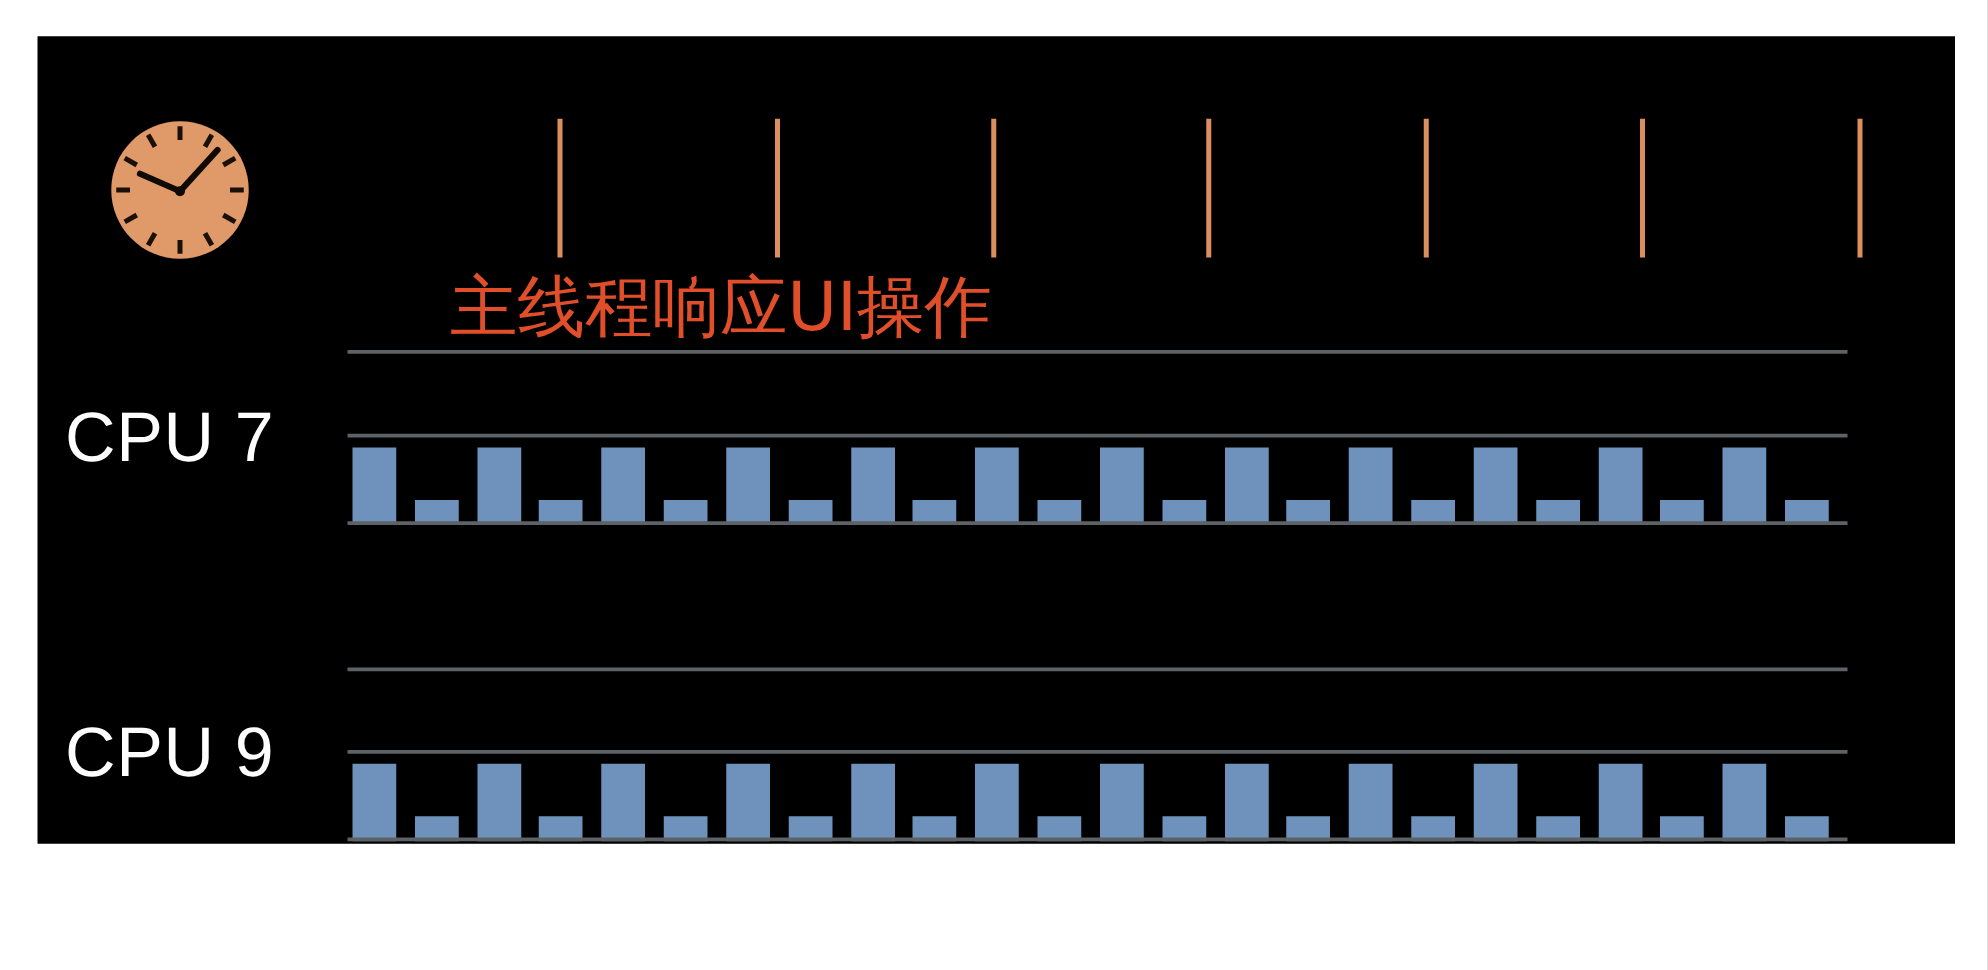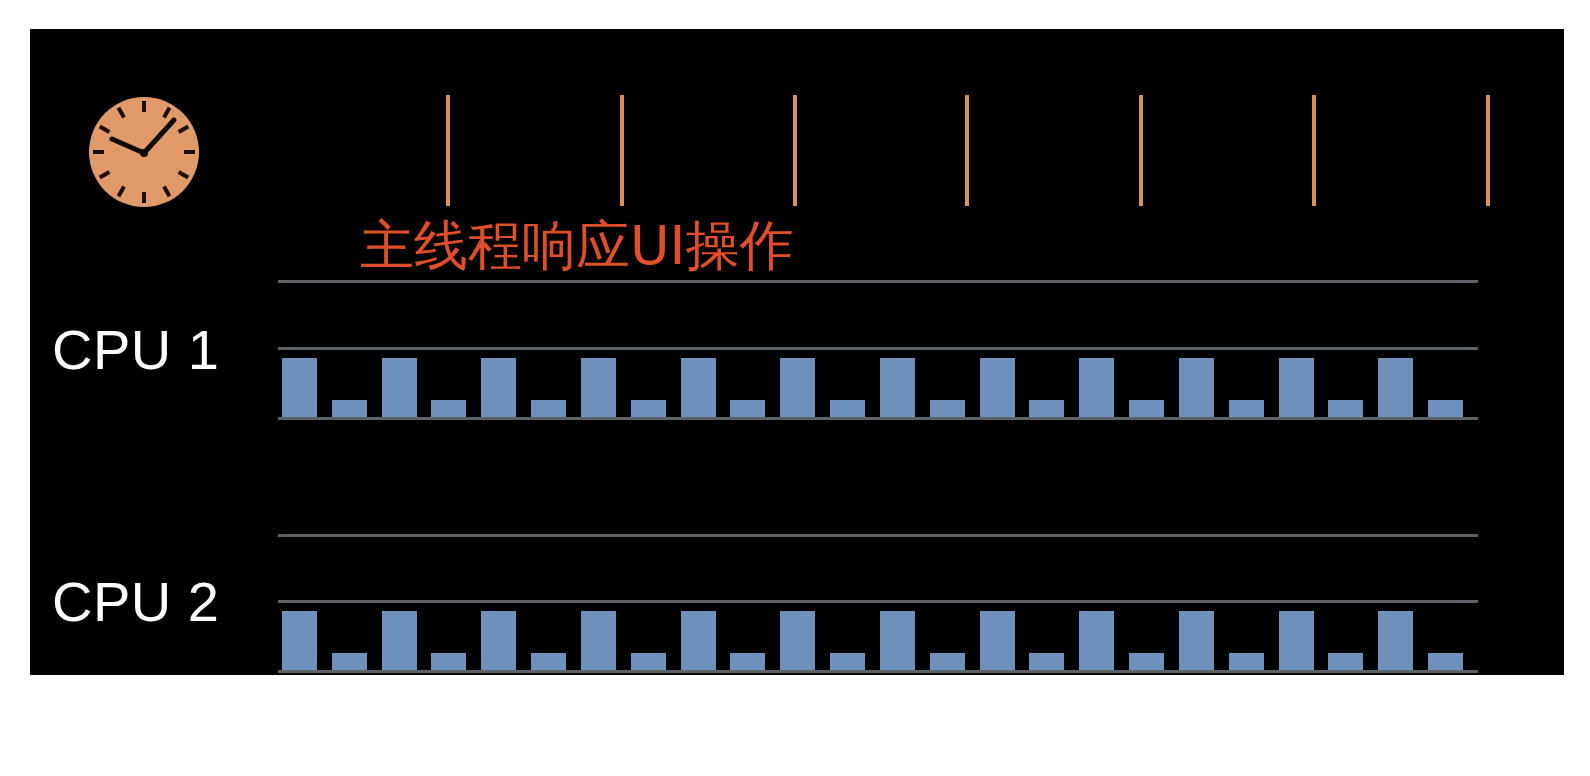--- a/index.html
+++ b/index.html
@@ -149,21 +149,21 @@
       <div class="tick" style="left:935px"></div>
       <div class="tick" style="left:1109px"></div>
       <div class="tick" style="left:1282px"></div>
       <div class="tick" style="left:1456px"></div>
     </div>
 
     <div class="annot" style="left:330px; top:190px;">主线程响应UI操作</div>
 
     <div class="hrule" style="top:251px"></div>
 
-    <div class="cpu-label" style="top:293px;">CPU 1</div>
+    <div class="cpu-label" style="top:293px;">CPU 7</div>
 
     <div class="hrule" style="top:318px"></div>
 
     <div class="barrow" id="cpu1-bars" style="top:321px; height:70px;">
         <div class="bar" style="height: 62px; width: 35px; margin-right: 14.8333px;"></div>
         <div class="bar" style="height: 20px; width: 35px; margin-right: 14.8333px;"></div>
         <div class="bar" style="height: 62px; width: 35px; margin-right: 14.8333px;"></div>
         <div class="bar" style="height: 20px; width: 35px; margin-right: 14.8333px;"></div>
         <div class="bar" style="height: 62px; width: 35px; margin-right: 14.8333px;"></div>
         <div class="bar" style="height: 20px; width: 35px; margin-right: 14.8333px;"></div>
@@ -185,21 +185,21 @@
         <div class="bar" style="height: 20px; width: 35px; margin-right: 14.8333px;"></div>
         <div class="bar" style="height: 62px; width: 35px; margin-right: 14.8333px;"></div>
         <div class="bar" style="height: 20px; width: 35px; margin-right: 14.8333px;"></div>
       </div>
 
     <div class="baseline" style="top:388px"></div>
 
 
     <div class="hrule" style="top:505px"></div>
 
-    <div class="cpu-label" style="top:545px;">CPU 2</div>
+    <div class="cpu-label" style="top:545px;">CPU 9</div>
 
     <div class="hrule" style="top:571px"></div>
 
     <div class="barrow" id="cpu2-bars" style="top:574px; height:70px;">
         <div class="bar" style="height: 62px; width: 35px; margin-right: 14.8333px;"></div>
         <div class="bar" style="height: 20px; width: 35px; margin-right: 14.8333px;"></div>
         <div class="bar" style="height: 62px; width: 35px; margin-right: 14.8333px;"></div>
         <div class="bar" style="height: 20px; width: 35px; margin-right: 14.8333px;"></div>
         <div class="bar" style="height: 62px; width: 35px; margin-right: 14.8333px;"></div>
         <div class="bar" style="height: 20px; width: 35px; margin-right: 14.8333px;"></div>

